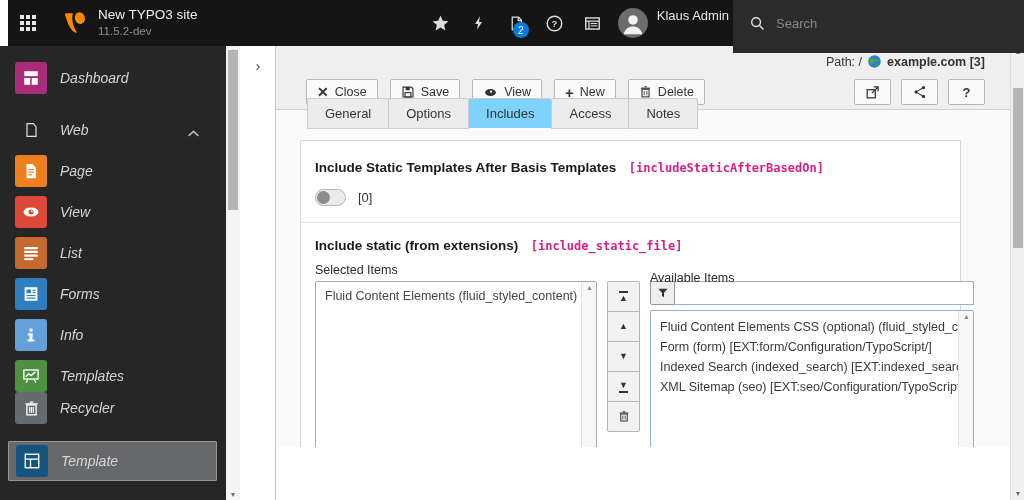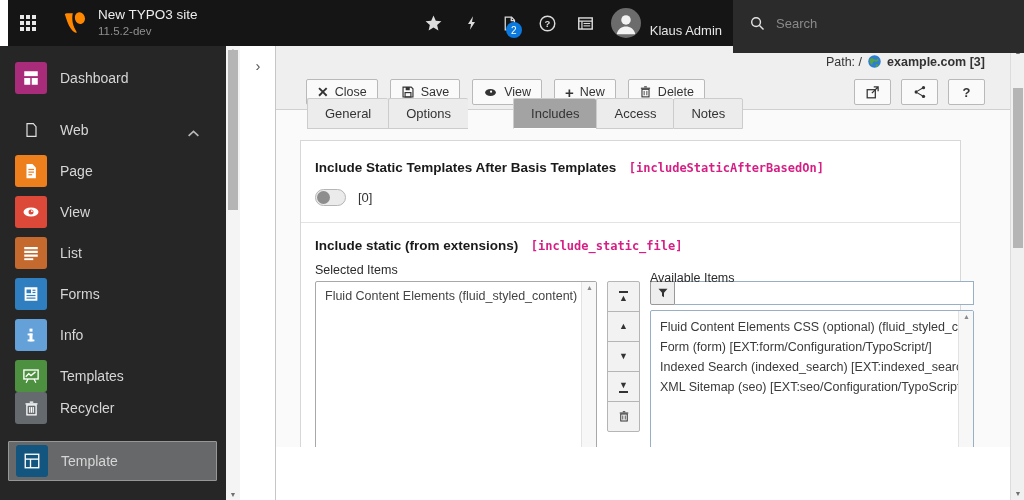--- a/index.html
+++ b/index.html
@@ -14,32 +14,32 @@
   .grid-icon span { background:#e8e8e8; width:4px; height:4px; }
   .logo { width:26px; height:26px; margin-left:14px; }
   .site-info { margin-left:10px; line-height:1.25; }
   .site-title { color:#ededed; font-size:13.5px; }
   .site-version { color:#8f8f8f; font-size:11.5px; }
   .topbar-icons { margin-left:auto; display:flex; align-items:center; }
   .tbi { width:38px; height:46px; display:flex; align-items:center; justify-content:center; position:relative; }
   .tbi svg { display:block; }
   .badge { position:absolute; left:15px; top:22px; min-width:16px; height:16px; border-radius:8px;
     background:#0b79de; color:#fff; font-size:10px; display:flex; align-items:center; justify-content:center; }
-  .avatar-wrap { display:flex; align-items:flex-end; margin:0 11px 0 6px; }
+  .avatar-wrap { display:flex; align-items:flex-start; margin:0 4px 0 6px; }
   .avatar { width:30px; height:30px; border-radius:50%; background:#6c6c6c; overflow:hidden; position:relative; }
   .user-name { color:#e6e6e6; font-size:13px; margin-left:9px; white-space:nowrap; }
   .search-box { width:299px; height:60px; background:#2b2b2b; display:flex; align-items:center; }
   .search-box .mag { margin-left:16px; }
   .search-input { background:transparent; border:none; outline:none; color:#cfcfcf; font-size:13px; margin-left:10px; width:180px;
     font-family:"Liberation Sans", sans-serif; }
   .search-input::placeholder { color:#8a8a8a; opacity:1; }
 
   
   .sidebar { position:absolute; left:0; top:46px; width:226px; height:454px; background:#262627; z-index:20; }
-  .mitem { position:absolute; left:0; width:226px; height:40px; display:flex; align-items:center; cursor:pointer; }
+  .mitem { position:absolute; left:0; width:226px; height:40px; display:flex; align-items:center; cursor:pointer;font-style:italic; }
   .mitem .ibox { width:32px; height:32px; border-radius:3px; margin-left:15px;
     display:flex; align-items:center; justify-content:center; flex:0 0 auto; }
   .mitem .lbl { color:#d6d6d6; font-size:14px; margin-left:13px; white-space:nowrap; }
   .sect .ibox { background:transparent !important; }
   .sect .chev { position:absolute; right:26px; top:14px; }
   .mitem.selected { left:8px; width:209px; background:#67686a; border:1px solid #979797; border-radius:1px; }
   .mitem.selected .ibox { margin-left:7px; }
 
   .modmenu-scrollbar { position:absolute; left:226px; top:46px; width:14px; height:454px; background:#f4f4f4; z-index:20; }
   .modmenu-scrollbar .thumb { position:absolute; left:2px; top:4px; width:10px; height:160px; background:#b5b5b5; }
@@ -64,21 +64,21 @@
   .btn-row-right { position:absolute; right:25px; top:33px; display:flex; gap:10px; }
   .sq { width:37px; justify-content:center; padding:0; }
   .xmark { font-size:14px; font-weight:bold; line-height:1; margin-right:6px; }
   .plus { font-size:15px; font-weight:bold; line-height:1; margin-right:6px; }
   .qmark { font-size:13px; font-weight:bold; }
 
   .tabbar { position:absolute; left:31px; top:52px; display:flex; z-index:5; }
   .tab { padding:7px 17px; font-size:13px; color:#333; background:#ececec; border:1px solid #cccccc;
     border-right:none; cursor:pointer; border-radius:2px 2px 0 0; }
   .tab:last-child { border-right:1px solid #ccc; }
-  .tab.active { background:#a3a3a3; border-bottom:1px solid #fff; position:relative;margin-left:45px; }
+  .tab.active { background:#7dd3fc; border-bottom:1px solid #fff; position:relative; }
 
   .panel { position:absolute; left:24px; top:94px; width:661px; height:380px; background:#fff;
     border:1px solid #d7d7d7; border-bottom:none; }
   .section1 { padding:17px 14px 0 14px; height:82px; border-bottom:1px solid #e3e3e3; }
   .fieldlabel { font-size:13.5px; font-weight:bold; color:#1a1a1a; }
   .codetag { font-family:"DejaVu Sans Mono","Liberation Mono",monospace; font-size:12px; color:#d61f85;
     font-weight:bold; margin-left:8px; }
   .toggle-row { margin-top:13px; display:flex; align-items:center; }
   .toggle { width:31px; height:17px; background:#ebebeb; border:1px solid #b5b5b5; border-radius:9px; position:relative; cursor:pointer; }
   .toggle .knob { position:absolute; left:1px; top:1px; width:13px; height:13px; border-radius:50%; background:#8d8d8d; }

